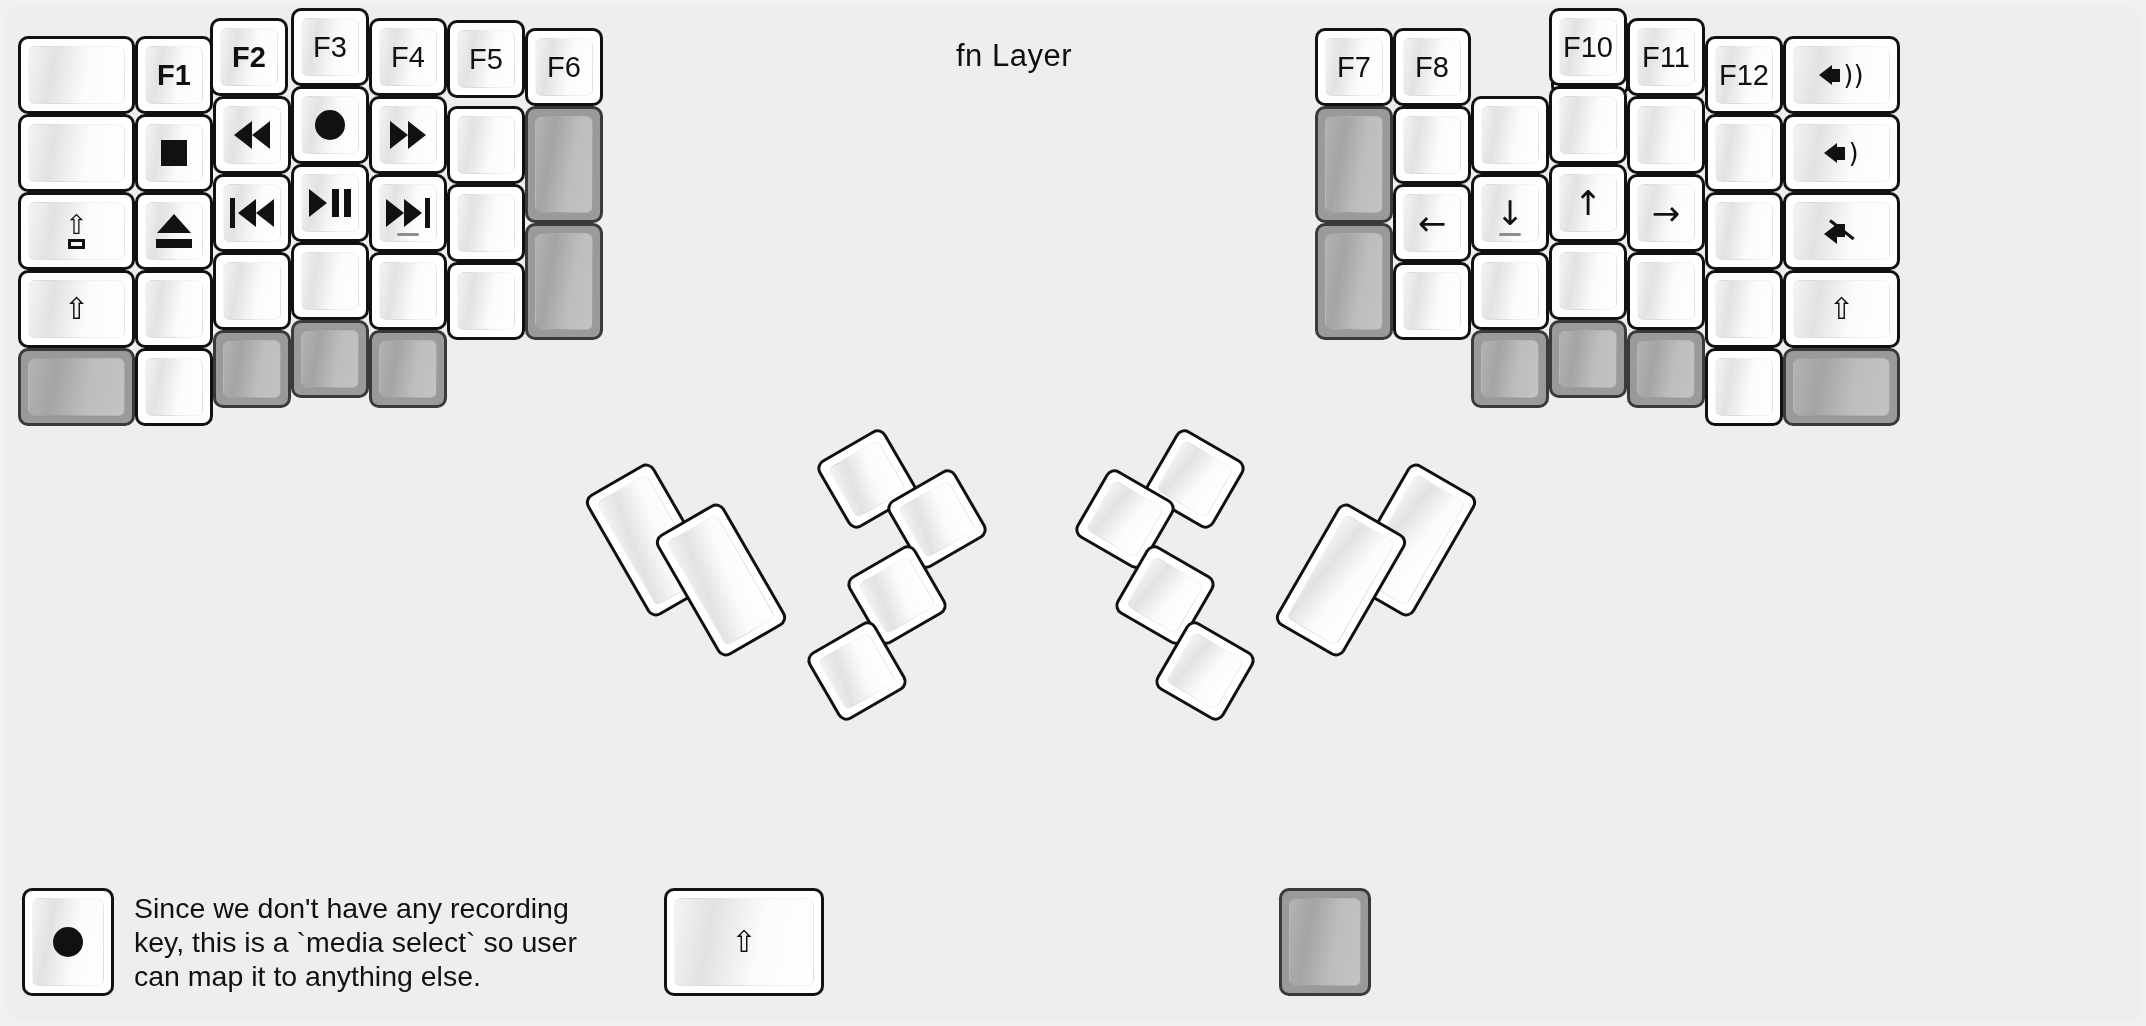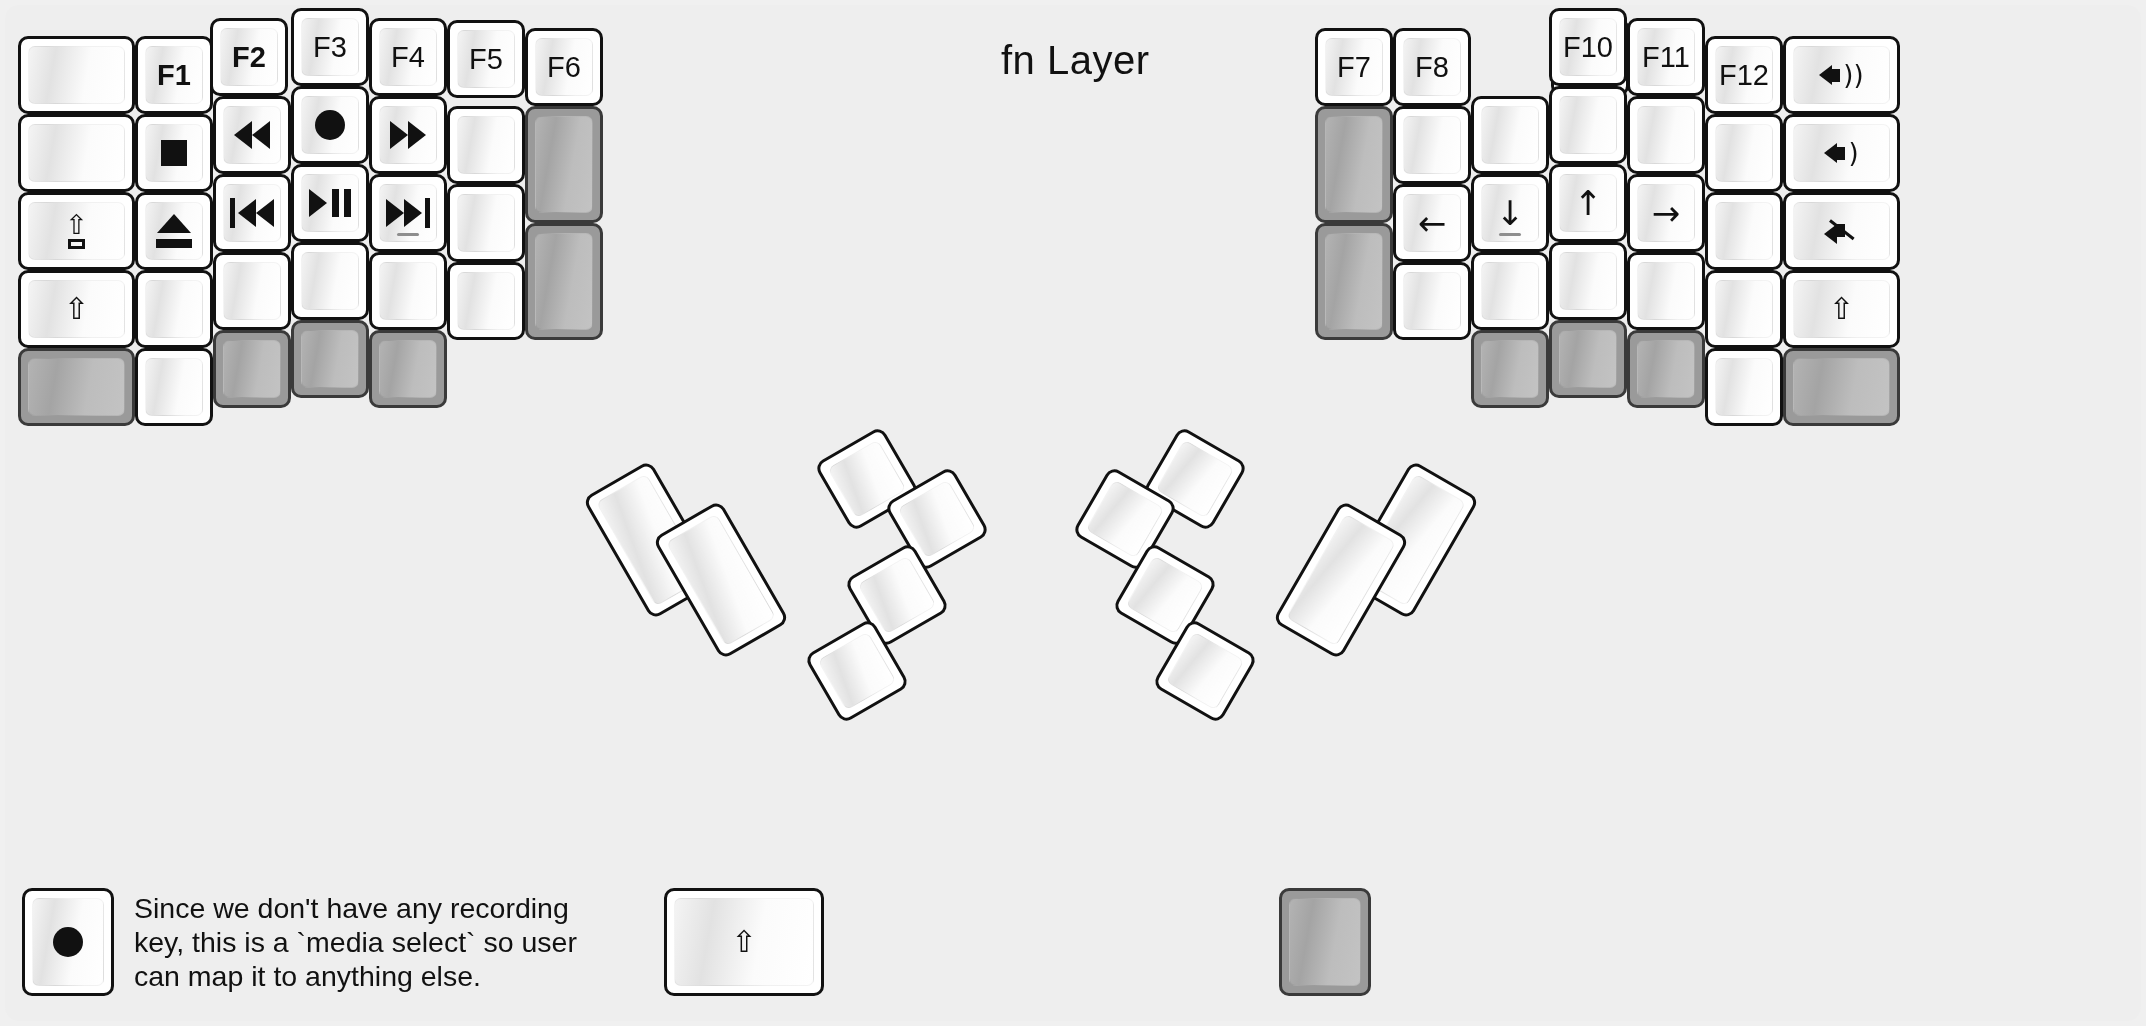--- a/index.html
+++ b/index.html
@@ -61,22 +61,22 @@
 
   
   .uni{font-size:34px;color:#111;line-height:1;font-family:"DejaVu Sans",sans-serif;}
   .uni.sm{font-size:30px;}
 
   
   .thumb{transform-origin:center center;}
 
   
   #title{
-    position:absolute;left:1001px;top:38px;
-    font-size:40px;color:#111;letter-spacing:0.5px;white-space:nowrap;
+    position:absolute;left:956px;top:38px;
+    font-size:31px;color:#111;letter-spacing:0.5px;white-space:nowrap;
   }
 
   
   .legend-item{position:absolute;display:flex;align-items:center;}
   .legend-key{position:relative;flex:0 0 auto;}
   .legend-text{
     font-size:28.5px;line-height:1.20;color:#111;margin-left:20px;white-space:pre-line;
   }
 </style>
 </head>

